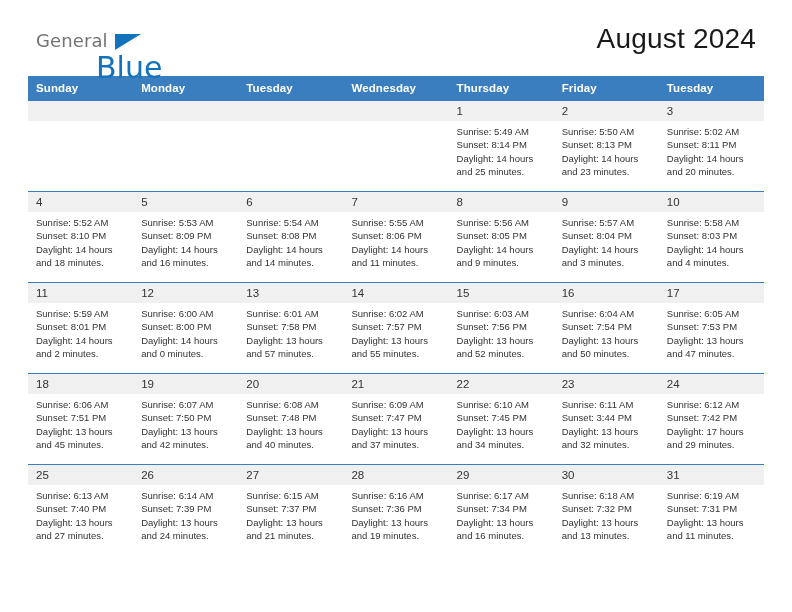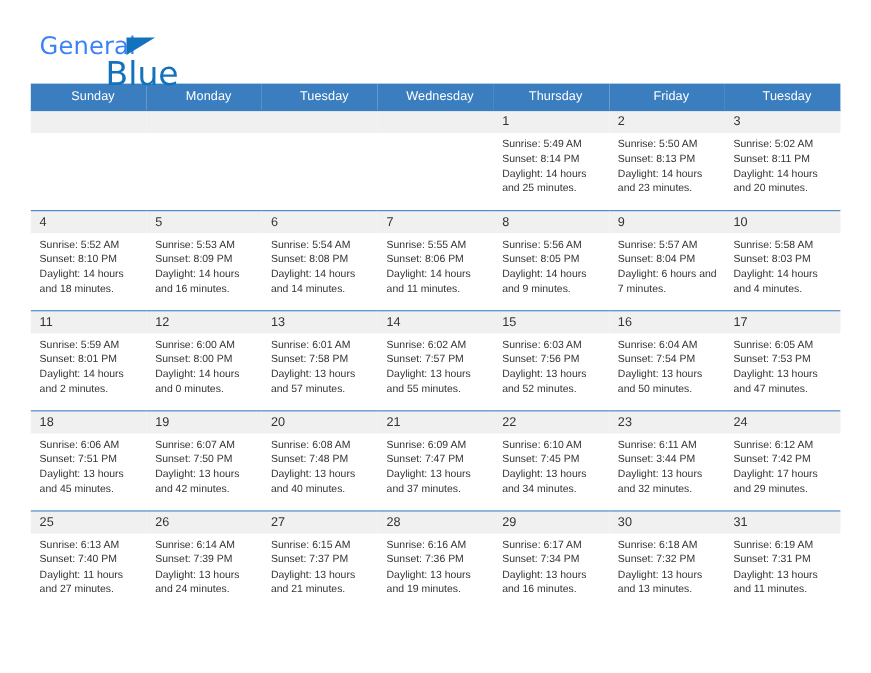--- a/index.html
+++ b/index.html
@@ -32,22 +32,22 @@
     position: absolute;
     left: 8px;
     top: 30px;
     width: 200px;
     height: 48px;
   }
   .logo-general {
     position: absolute;
     left: 0;
     top: 0;
-    font-size: 22px;
-    color: #3b82f6;
+    font-size: 18px;
+    color: #737373;
     letter-spacing: 0.1px;
     font-family: "DejaVu Sans", sans-serif;
   }
   .logo-triangle {
     position: absolute;
     left: 79px;
     top: 4px;
     width: 0;
     height: 0;
     border-left: 26px solid #1272bb;
@@ -86,22 +86,22 @@
   
   .calendar {
     width: 736px;
     border-collapse: collapse;
     table-layout: fixed;
   }
   .calendar th {
     background: #3a7ec0;
     color: #ffffff;
     font-size: 11.5px;
-    font-weight: normal;
-    text-align: center;
+    font-weight: bold;
+    text-align: left;
     padding: 6px 0 6px 8px;
     height: 10px;
     letter-spacing: 0.1px;
   }
   .calendar td {
     vertical-align: top;
     padding: 0;
     width: 105.14px;
     border-top: 1px solid #3a7ec0;
   }
@@ -142,20 +142,21 @@
 <div class="page">
 
   <div class="header">
     <div class="logo">
       <span class="logo-general">General</span>
       <span class="logo-triangle"></span>
       <span class="logo-blue">Blue</span>
     </div>
 
     <div class="title-block">
+      <div class="cal-title">August 2024</div>
     </div>
   </div>
 
   <table class="calendar">
     <thead>
       <tr>
         <th>Sunday</th>
         <th>Monday</th>
         <th>Tuesday</th>
         <th>Wednesday</th>
@@ -271,21 +272,21 @@
                 <div class="daylight">Daylight: 14 hours and 9 minutes.</div>
               </div>
             </div>
           </td>
           <td>
             <div class="daycell">
               <div class="daynum">9</div>
               <div class="dayinfo">
                 <div>Sunrise: 5:57 AM</div>
                 <div>Sunset: 8:04 PM</div>
-                <div class="daylight">Daylight: 6 hours and 7 minutes.</div>
+                <div class="daylight">Daylight: 14 hours and 3 minutes.</div>
               </div>
             </div>
           </td>
           <td>
             <div class="daycell">
               <div class="daynum">10</div>
               <div class="dayinfo">
                 <div>Sunrise: 5:58 AM</div>
                 <div>Sunset: 8:03 PM</div>
                 <div class="daylight">Daylight: 14 hours and 4 minutes.</div>
@@ -437,21 +438,21 @@
             </div>
           </td>
         </tr>
         <tr class="week">
           <td>
             <div class="daycell">
               <div class="daynum">25</div>
               <div class="dayinfo">
                 <div>Sunrise: 6:13 AM</div>
                 <div>Sunset: 7:40 PM</div>
-                <div class="daylight">Daylight: 11 hours and 27 minutes.</div>
+                <div class="daylight">Daylight: 13 hours and 27 minutes.</div>
               </div>
             </div>
           </td>
           <td>
             <div class="daycell">
               <div class="daynum">26</div>
               <div class="dayinfo">
                 <div>Sunrise: 6:14 AM</div>
                 <div>Sunset: 7:39 PM</div>
                 <div class="daylight">Daylight: 13 hours and 24 minutes.</div>

